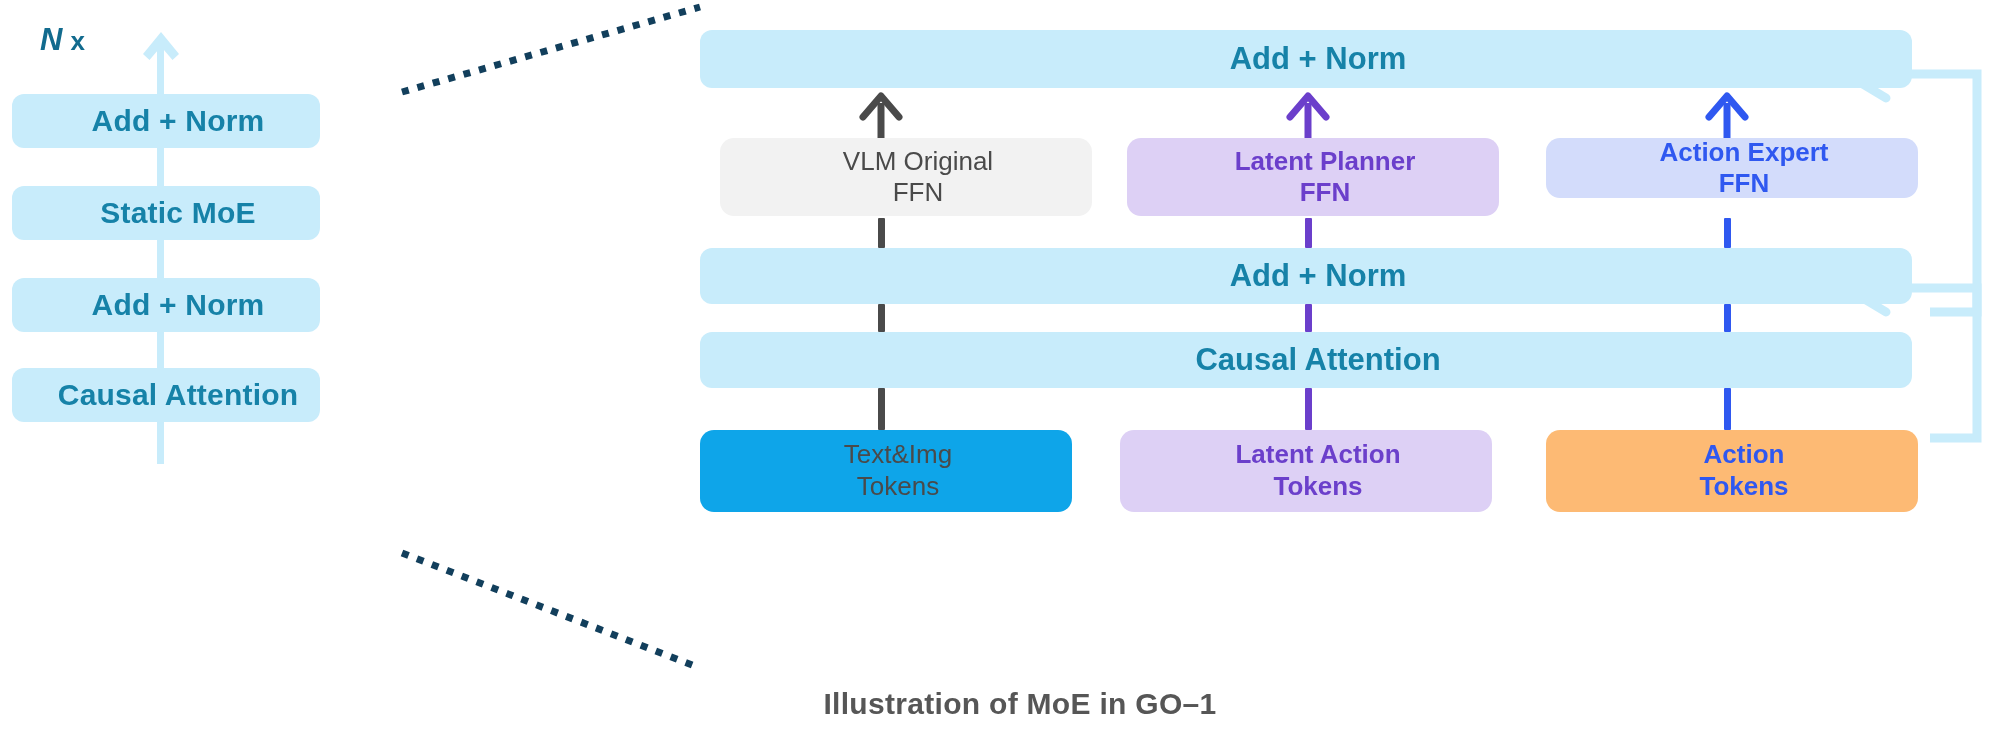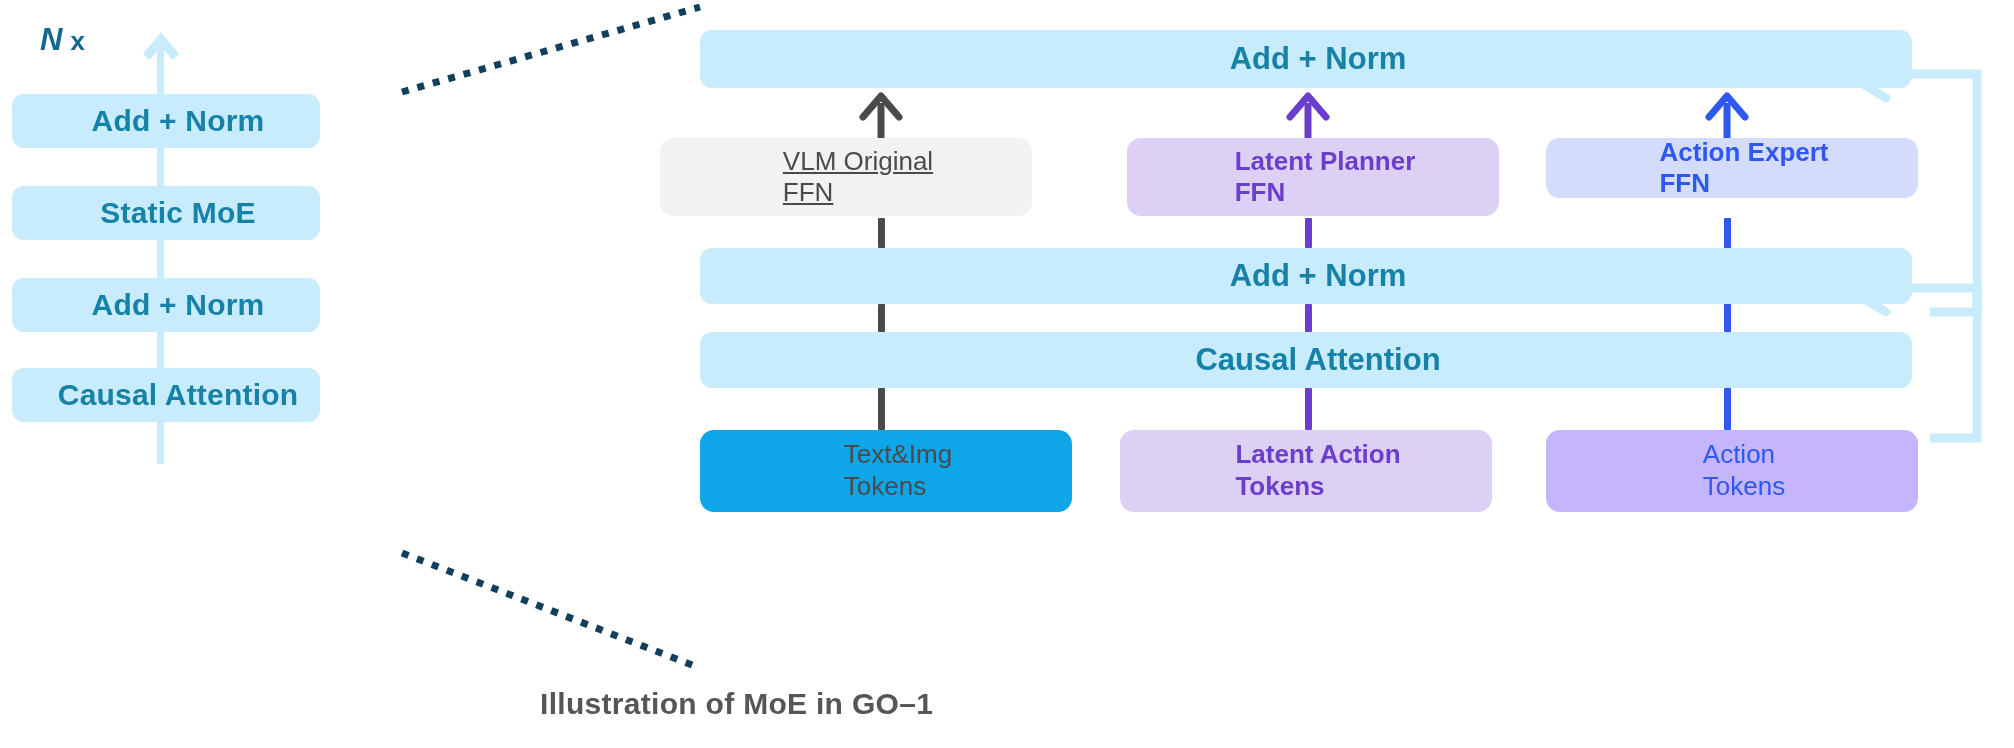--- a/index.html
+++ b/index.html
@@ -17,21 +17,21 @@
     background: #ffffff;
   }
 
   
   .box {
     position: absolute;
     border-radius: 12px;
     display: flex;
     align-items: center;
     justify-content: center;
-    text-align: left;
+    text-align: center;
     line-height: 1.18;
     white-space: pre-line;
     padding-left: 24px;
   }
 
   
   .lbox {
     background: #c8ecfb;
     color: #1682a8;
     font-size: 30px;
@@ -88,35 +88,35 @@
 
   
   .ebox { font-size: 26px; font-weight: bold; border-radius: 14px; }
   .ebox.grey   { background: #f2f2f2; color: #4a4a4a; font-weight: normal; }
   .ebox.purple { background: #ddd0f5; color: #6b3fcb; }
   .ebox.blue   { background: #d3dcfb; color: #2f58f0; }
 
   .tokbox { font-size: 26px; border-radius: 14px; line-height: 1.22; }
   .tokbox.grey   { background: #0ea5e9; color: #4a4a4a; font-weight: normal; }
   .tokbox.purple { background: #ddd0f5; color: #6b3fcb; font-weight: bold; }
-  .tokbox.blue   { background: #c4b5fd; color: #2f58f0; font-weight: normal; }
+  .tokbox.blue   { background: #fdba74; color: #2f58f0; font-weight: bold; }
 
   
   .vstub { position: absolute; width: 7px; border-radius: 1px; }
   .vstub.grey   { background: #4a4a4a; }
   .vstub.purple { background: #6b3fcb; }
   .vstub.blue   { background: #2f58f0; }
 
   
   #caption {
     position: absolute;
     left: 540px;
     top: 687px;
     width: 960px;
-    text-align: left;
+    text-align: center;
     font-size: 30px;
     font-weight: bold;
     color: #565656;
     letter-spacing: .3px;
   }
 
   svg.overlay {
     position: absolute;
     left: 0; top: 0;
     width: 2014px; height: 748px;
@@ -172,21 +172,21 @@
       <line x1="1308" y1="138" x2="1308" y2="103" stroke="#6b3fcb" stroke-width="7"></line>
       <path d="M 1290 117 L 1308 96 L 1326 117" fill="none" stroke="#6b3fcb" stroke-width="7" stroke-linecap="round" stroke-linejoin="round"></path>
     </g>
 
     <g>
       <line x1="1727" y1="138" x2="1727" y2="103" stroke="#2f58f0" stroke-width="7"></line>
       <path d="M 1709 117 L 1727 96 L 1745 117" fill="none" stroke="#2f58f0" stroke-width="7" stroke-linecap="round" stroke-linejoin="round"></path>
     </g>
   </svg>
 
-  <div class="box ebox grey" style="left:660px; top:138px; width:372px; height:78px;text-decoration:underline;">
+  <div class="box ebox grey" style="left:720px; top:138px; width:372px; height:78px;">
     <span><span>VLM Original</span><br><span>FFN</span></span>
   </div>
   <div class="box ebox purple" style="left:1127px; top:138px; width:372px; height:78px;">
     <span><span>Latent Planner</span><br><span>FFN</span></span>
   </div>
   <div class="box ebox blue" style="left:1546px; top:138px; width:372px; height:60px;">
     <span><span>Action Expert</span><br><span>FFN</span></span>
   </div>
 
   <div class="vstub grey" style="left:878px;  top:218px; height:30px;"></div>

